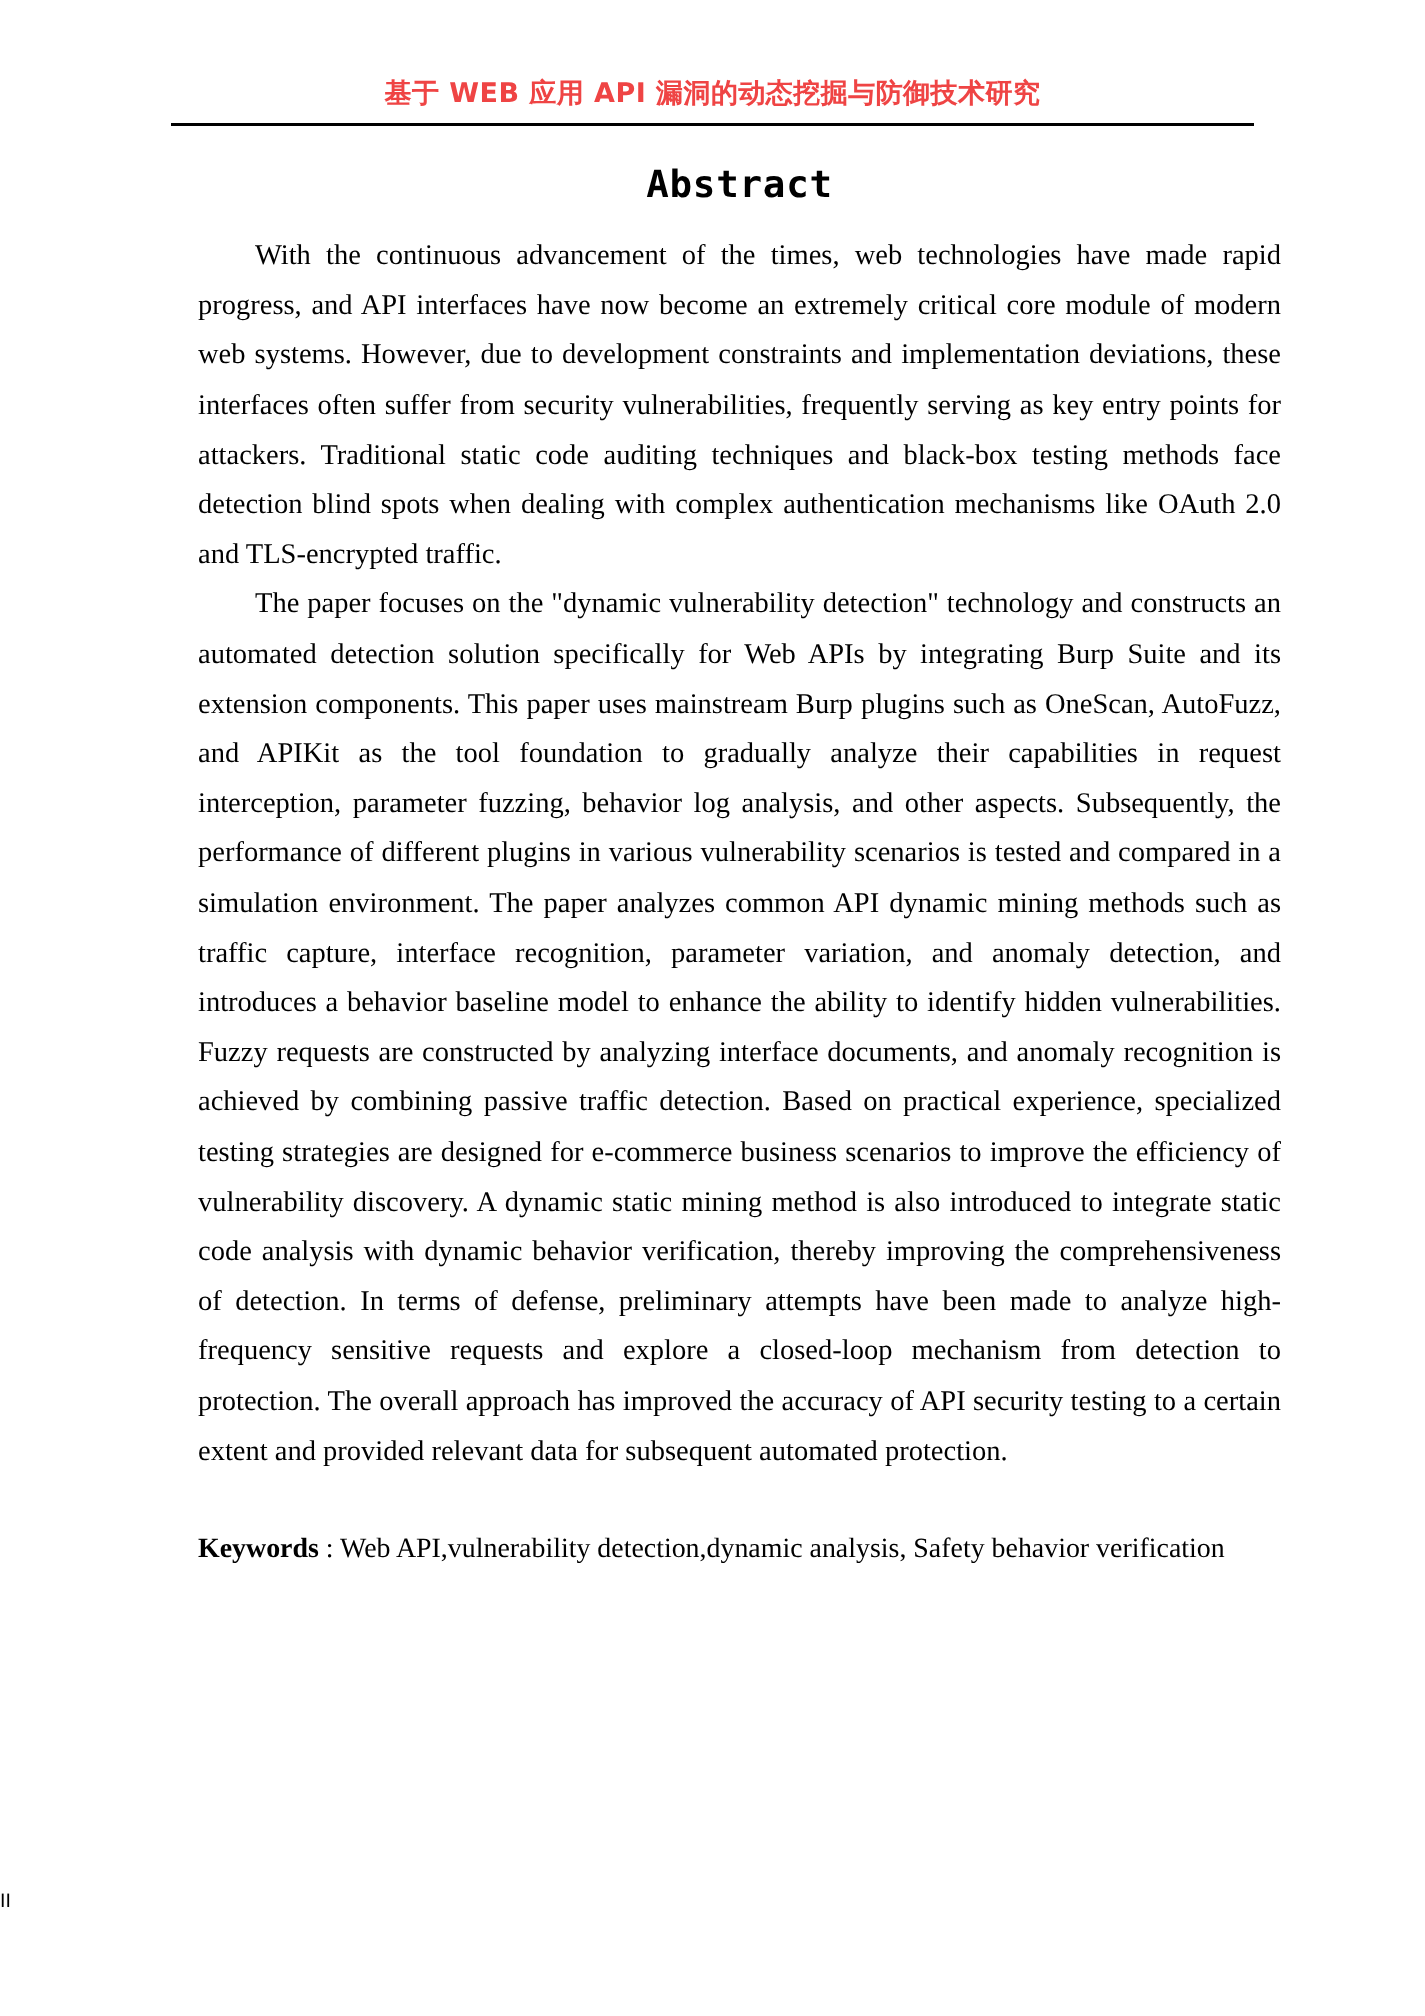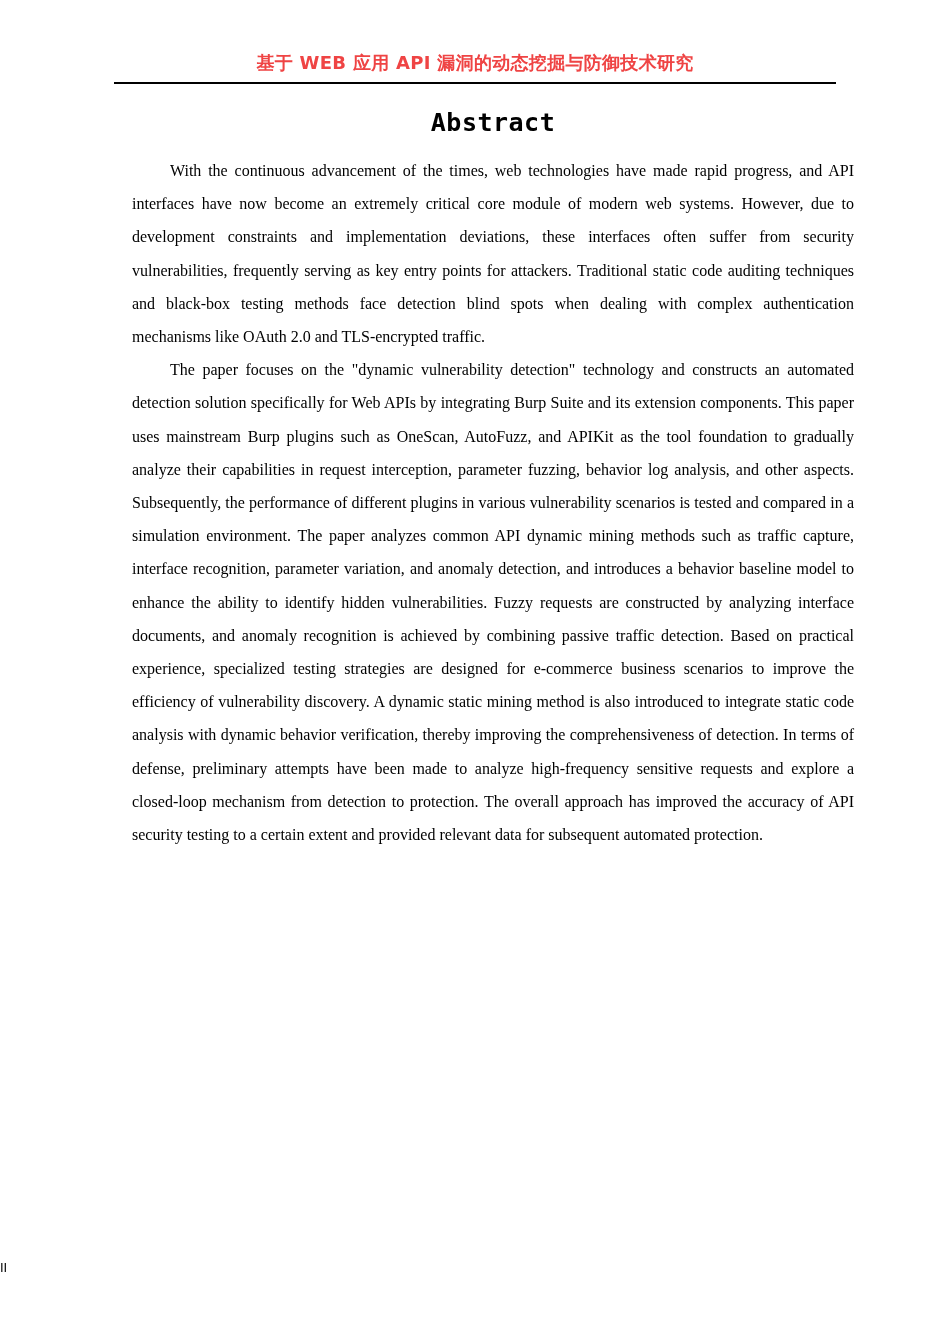--- a/index.html
+++ b/index.html
@@ -67,21 +67,21 @@
     letter-spacing: 0.5px;
     color: #000000;
   }
 
   .para {
     margin: 0;
     text-align: justify;
     text-justify: inter-word;
     text-align-last: left;
     font-family: "Liberation Serif", "DejaVu Serif", serif;
-    font-size: 16px;
+    font-size: 19px;
     line-height: 33.2px;
     color: #000000;
     text-indent: 38px;
     hyphens: none;
   }
 
   .para + .para {
     margin-top: 0;
   }
 
@@ -127,20 +127,23 @@
   <div class="header-rule"></div>
 
   <div class="content">
 
     <h1 class="abstract-title">Abstract</h1>
 
     <p class="para">With the continuous advancement of the times, web technologies have made rapid progress, and API interfaces have now become an extremely critical core module of modern web systems. However, due to development constraints and implementation deviations, these interfaces often suffer from security vulnerabilities, frequently serving as key entry points for attackers. Traditional static code auditing techniques and black-box testing methods face detection blind spots when dealing with complex authentication mechanisms like OAuth 2.0 and TLS-encrypted traffic.</p>
 
     <p class="para">The paper focuses on the "dynamic vulnerability detection" technology and constructs an automated detection solution specifically for Web APIs by integrating Burp Suite and its extension components. This paper uses mainstream Burp plugins such as OneScan, AutoFuzz, and APIKit as the tool foundation to gradually analyze their capabilities in request interception, parameter fuzzing, behavior log analysis, and other aspects. Subsequently, the performance of different plugins in various vulnerability scenarios is tested and compared in a simulation environment. The paper analyzes common API dynamic mining methods such as traffic capture, interface recognition, parameter variation, and anomaly detection, and introduces a behavior baseline model to enhance the ability to identify hidden vulnerabilities. Fuzzy requests are constructed by analyzing interface documents, and anomaly recognition is achieved by combining passive traffic detection. Based on practical experience, specialized testing strategies are designed for e-commerce business scenarios to improve the efficiency of vulnerability discovery. A dynamic static mining method is also introduced to integrate static code analysis with dynamic behavior verification, thereby improving the comprehensiveness of detection. In terms of defense, preliminary attempts have been made to analyze high-frequency sensitive requests and explore a closed-loop mechanism from detection to protection. The overall approach has improved the accuracy of API security testing to a certain extent and provided relevant data for subsequent automated protection.</p>
 
+    <p class="keywords">
+      <span class="keywords-label">Keywords</span><span> : </span><span>Web API,vulnerability detection,dynamic analysis, Safety behavior verification</span>
+    </p>
 
   </div>
 
   <div class="footer">
     <span class="page-number">II</span>
   </div>
 
 </div>
 
 </body></html>

